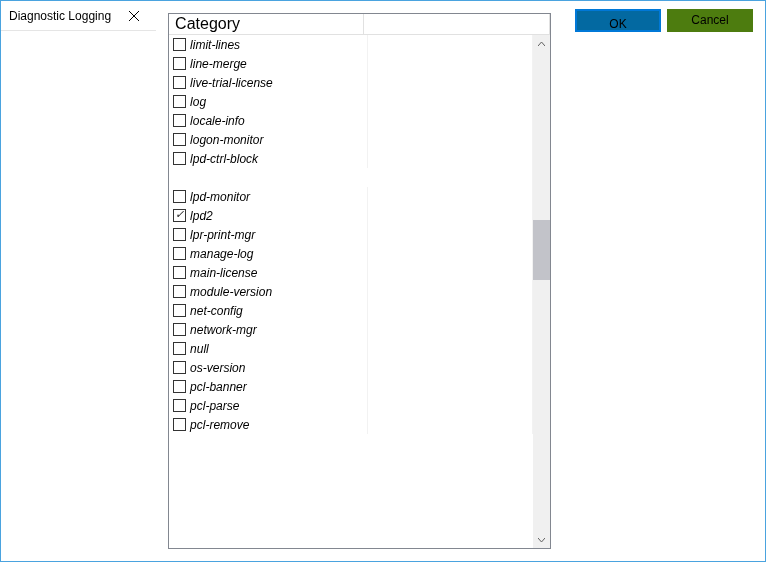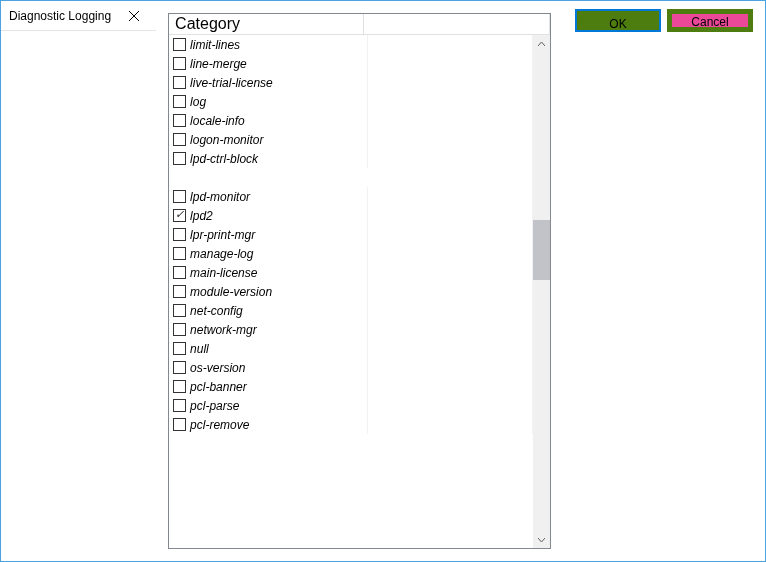--- a/index.html
+++ b/index.html
@@ -163,27 +163,27 @@
     align-items: center;
     justify-content: flex-end;
     padding: 0 12px 10px 12px;
     gap: 6px;
   }
   button.dlg-btn {
     width: 86px;
     height: 23px;
     font-family: inherit;
     font-size: 12px;
-    background: #ec4899;
-    border: 5px solid #4d7c0f;
+    background: #4d7c0f;
+    border: 1px solid #4d7c0f;
     cursor: default;
   }
   button.dlg-btn.primary {
     border: 2px solid #0078d7;
-    background: #4d7c0f;
+    background: #0369a1;
     padding: 6px;
   }
 </style>
 </head>
 <body>
 
 <div class="window">
 
   <div class="titlebar">
     <span class="title">Diagnostic Logging</span>

